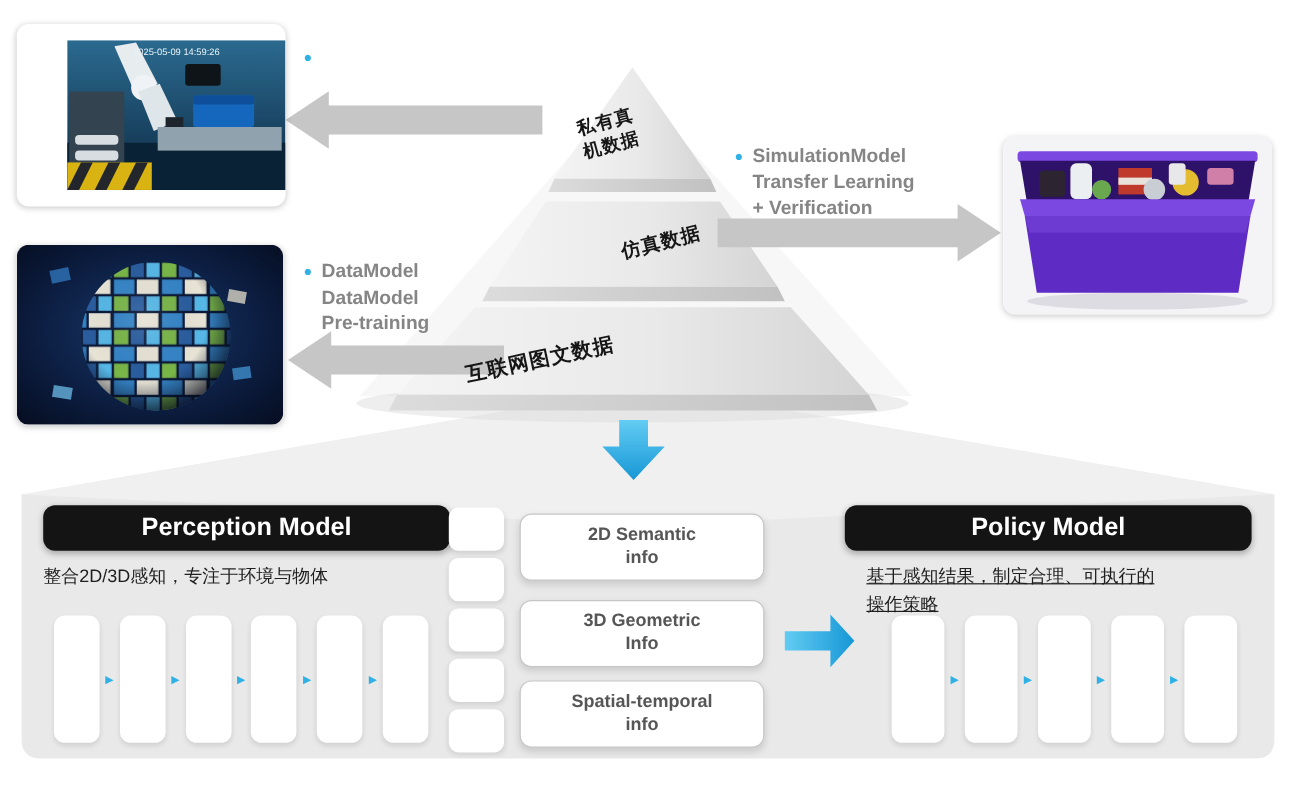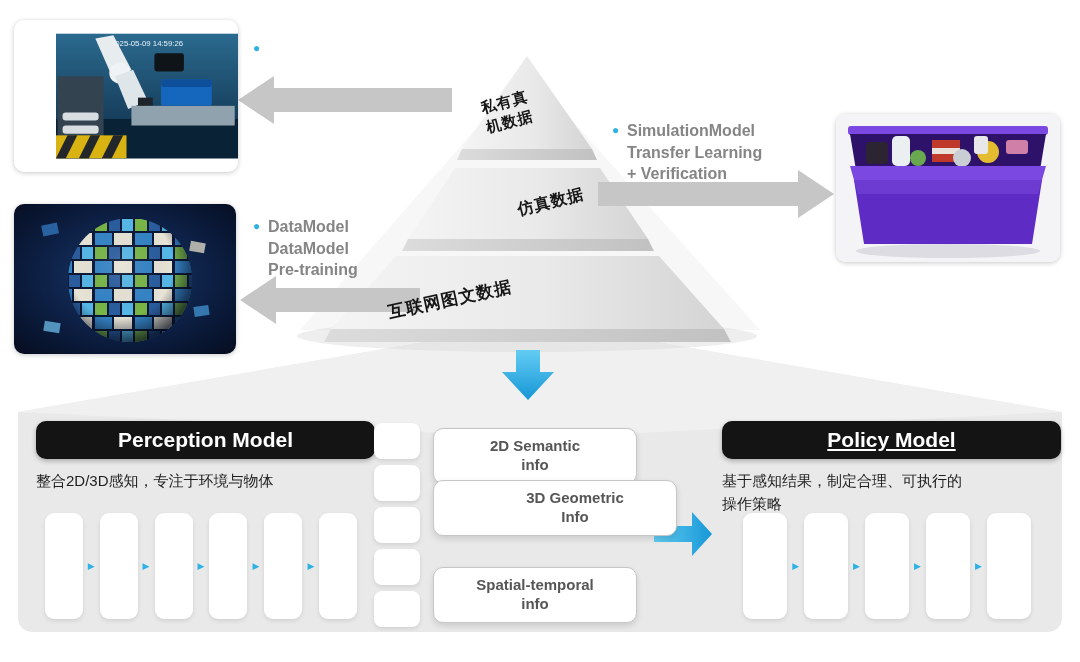--- a/index.html
+++ b/index.html
@@ -29,45 +29,45 @@
   #tier2-label { left:517px; top:192px; font-size:16px; transform:rotate(-14deg); letter-spacing:1px; }
   #tier3-label { left:387px; top:288px; font-size:17px; transform:rotate(-12deg); letter-spacing:1px; }
 
   
   .model-header {
     position:absolute; width:339px; height:38px; background:var(--header-bg,#141414); color:#fff;
     font-size:21px; font-weight:700; display:flex; align-items:center; justify-content:center;
     border-radius:10px; box-shadow:0 2px 5px rgba(0,0,0,.28);
   }
   #perception-header { left:36px;  top:421px; }
-  #policy-header     { left:722px; top:421px;text-decoration:underline; }
+  #policy-header     { left:704px; top:421px; }
 
   .model-desc { position:absolute; width:330px; text-align:left; font-size:15px; color:#1e1e1e; line-height:1.55; }
   #perception-desc { left:36px;  top:469px; }
-  #policy-desc     { left:722px; top:469px; }
+  #policy-desc     { left:722px; top:469px;text-decoration:underline; }
 
   .tiles-row { position:absolute; top:513px; height:106px; display:flex; align-items:center; justify-content:center; gap:5px; }
   #perception-tiles { left:36px;  width:330px; }
   #policy-tiles     { left:722px; width:330px; }
   .tile { background:#fff; border-radius:9px; box-shadow:0 2px 4px rgba(0,0,0,.10); flex:0 0 auto; }
   #perception-tiles .tile { width:38px; height:106px; }
   #policy-tiles .tile     { width:44px; height:106px; }
   .chev { color:var(--accent,#2fb1e5); font-size:9px; flex:0 0 auto; }
 
   #middle-stack { position:absolute; left:374px; top:423px; width:46px; display:flex; flex-direction:column; gap:6px; }
   #middle-stack .tile { width:46px; height:36px; border-radius:8px; }
 
   .info-card {
     position:absolute; left:433px; width:202px; height:54px; background:#fff;
     border:1px solid #c6c6c6; border-radius:10px; box-shadow:0 3px 6px rgba(0,0,0,.13);
     display:flex; flex-direction:column; align-items:center; justify-content:center;
     font-weight:700; font-size:15px; color:#565656; line-height:1.25; text-align:center;
   }
   #card-2d { top:428px; }
-  #card-3d { top:480px;padding-left:40px; }
+  #card-3d { top:500px; }
   #card-st { top:567px;justify-content:center; }
 </style>
 </head>
 <body>
 
 <div class="stage">
 
   <svg class="scene" viewBox="0 0 1080 662" aria-hidden="true">
     <defs>
       <linearGradient id="tierGrad" x1="0" y1="0" x2="1" y2="0">

